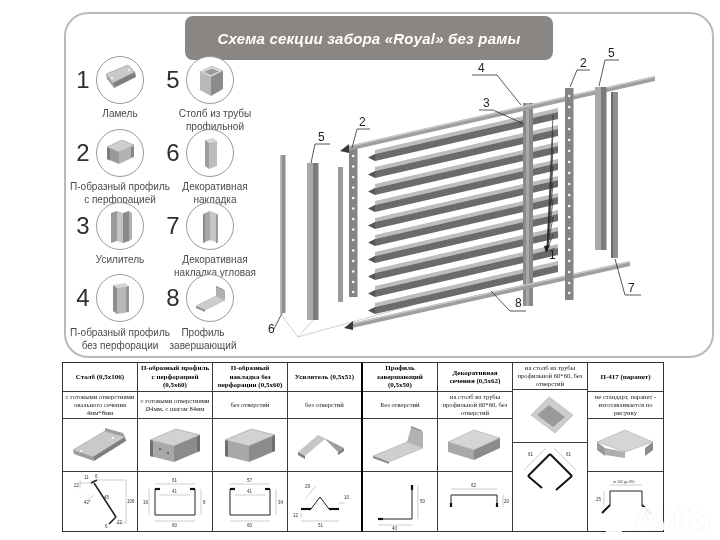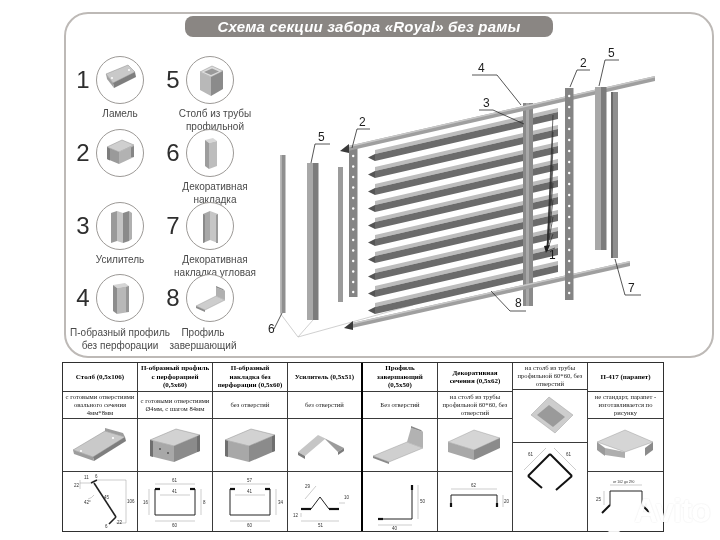--- a/index.html
+++ b/index.html
@@ -1,20 +1,20 @@
 <!DOCTYPE html>
 <html><head>
 <meta charset="utf-8">
 <style>
   html,body{margin:0;padding:0;}
   body{width:720px;height:540px;background:#ffffff;font-family:"Liberation Sans",sans-serif;position:relative;overflow:hidden;}
   .stage{position:absolute;left:0;top:0;width:720px;height:540px;}
   
   .board{position:absolute;left:64px;top:12px;width:646px;height:342px;border:2px solid #bdb9b6;border-radius:24px;background:#fff;}
-  .title-bar{position:absolute;left:185px;top:16px;width:368px;height:21px;background:#8a8683;border-radius:8px;color:#fff;
+  .title-bar{position:absolute;left:185px;top:16px;width:368px;height:44px;background:#8a8683;border-radius:8px;color:#fff;
              display:flex;align-items:center;justify-content:center;font-size:15px;font-weight:bold;font-style:italic;letter-spacing:.2px;}
   
   .legend-item{position:absolute;display:flex;align-items:center;}
   .lnum{font-size:24px;color:#2e2e2e;width:22px;text-align:center;line-height:1;}
   .lcircle{width:46px;height:46px;border:1.6px solid #9d9a97;border-radius:50%;background:#fff;display:flex;align-items:center;justify-content:center;margin-left:2px;}
   .llabel{position:absolute;font-size:10px;color:#4a4a4a;text-align:center;line-height:1.25;}
   
   .diagram{position:absolute;left:265px;top:45px;width:405px;height:310px;}
   .co{font-size:12px;fill:#1d1d1d;font-family:"Liberation Sans",sans-serif;}
   .ld{stroke:#2b2b2b;stroke-width:.8;fill:none;}
@@ -24,21 +24,21 @@
   .tcol:last-child{border-right:none;}
   .tcol.thick{border-right:2.4px solid #000;}
   .tcell{border-bottom:1px solid #3a3a3a;box-sizing:border-box;display:flex;align-items:center;justify-content:center;text-align:center;overflow:hidden;}
   .tcell:last-child{border-bottom:none;}
   .th{height:29px;font-family:"Liberation Serif",serif;font-weight:bold;font-size:7px;line-height:1.2;padding:1px 2px;}
   .td{height:27px;font-family:"Liberation Serif",serif;font-size:6.6px;line-height:1.25;padding:1px 2px;color:#222;}
   .tp{height:53px;}
   .tg{height:59px;background:#fff;}
   .dimtxt{font-family:"Liberation Sans",sans-serif;fill:#333;}
   
-  .watermark{position:absolute;left:596px;top:492px;width:124px;height:46px;display:flex;align-items:flex-start;opacity:.92;}
+  .watermark{position:absolute;left:596px;top:492px;width:124px;height:46px;display:flex;align-items:flex-end;opacity:.92;}
   .wm-text{color:#ffffff;font-size:33px;font-weight:bold;letter-spacing:-1px;text-shadow:0 0 2px rgba(0,0,0,.12);margin-left:2px;}
 </style>
 </head>
 <body>
 
 <div class="stage">
 
   <div class="board"></div>
   <div class="title-bar">Схема секции забора «Royal» без рамы</div>
 
@@ -61,20 +61,21 @@
     <span class="lcircle">
       <svg width="40" height="40" viewBox="0 0 40 40">
         <polygon points="7,14 22,7 34,12 19,19" fill="#cfcfcf" stroke="#8d8d8d" stroke-width=".5"></polygon>
         <polygon points="7,14 19,19 19,31 7,26" fill="#9a9a9a"></polygon>
         <polygon points="19,19 34,12 34,24 19,31" fill="#b2b2b2"></polygon>
         <polygon points="7,26 10,27.5 10,16 7,14" fill="#7d7d7d"></polygon>
         <polygon points="31,24 34,24 34,13 31,14.5" fill="#868686"></polygon>
       </svg>
     </span>
   </div>
+  <div class="llabel" style="left:70px;top:181px;width:100px">П-образный профиль с перфорацией</div>
 
   <div class="legend-item" style="left:72px;top:202px">
     <span class="lnum">3</span>
     <span class="lcircle">
       <svg width="40" height="40" viewBox="0 0 40 40">
         <polygon points="11,7 17,5 17,35 11,37" fill="#9a9a9a"></polygon>
         <polygon points="17,5 23,7 23,37 17,35" fill="#c4c4c4"></polygon>
         <polygon points="23,7 29,5 29,35 23,37" fill="#8a8a8a"></polygon>
         <polygon points="29,5 32,7 32,33 29,35" fill="#b0b0b0"></polygon>
       </svg>

